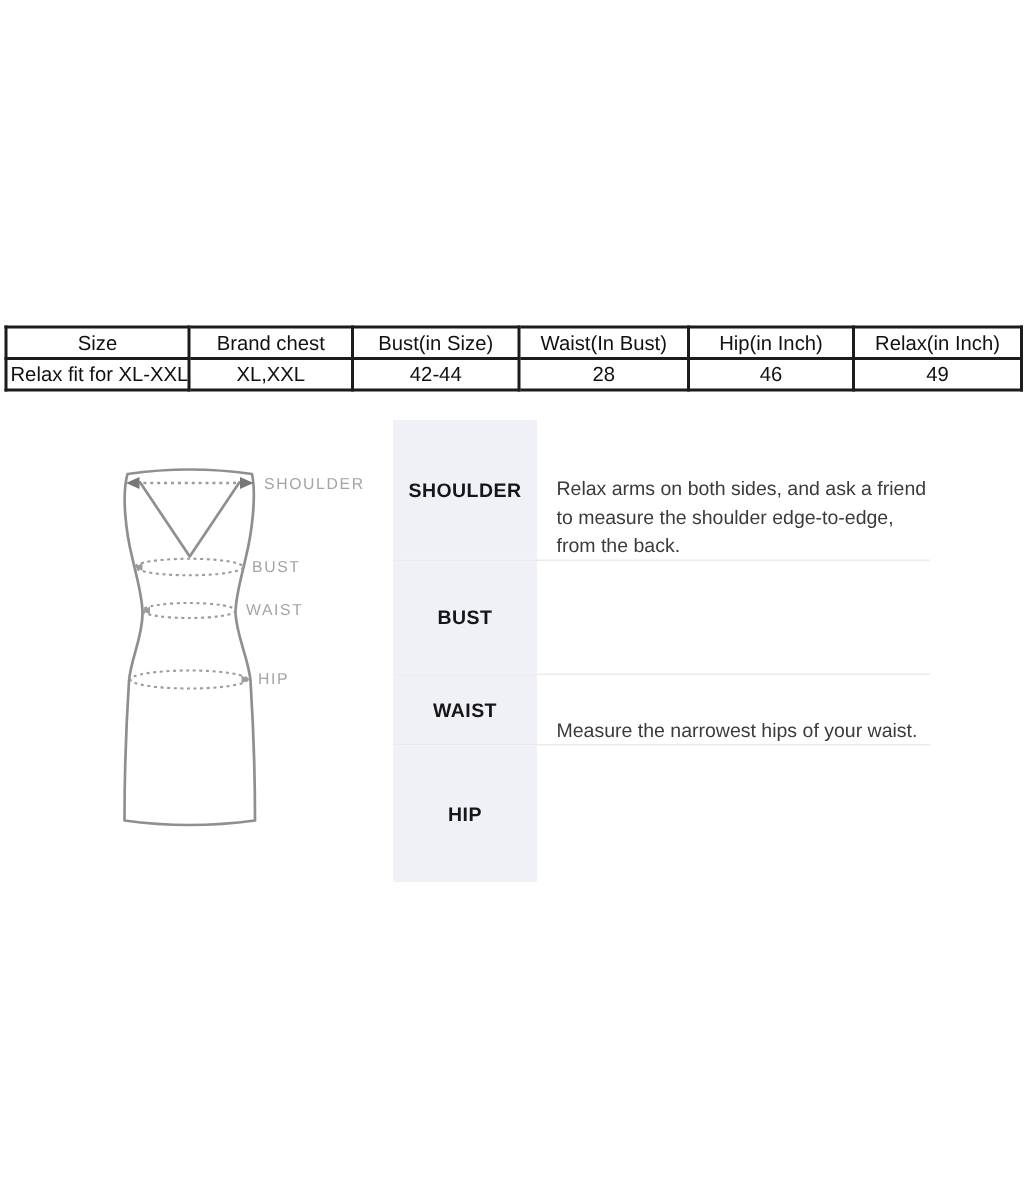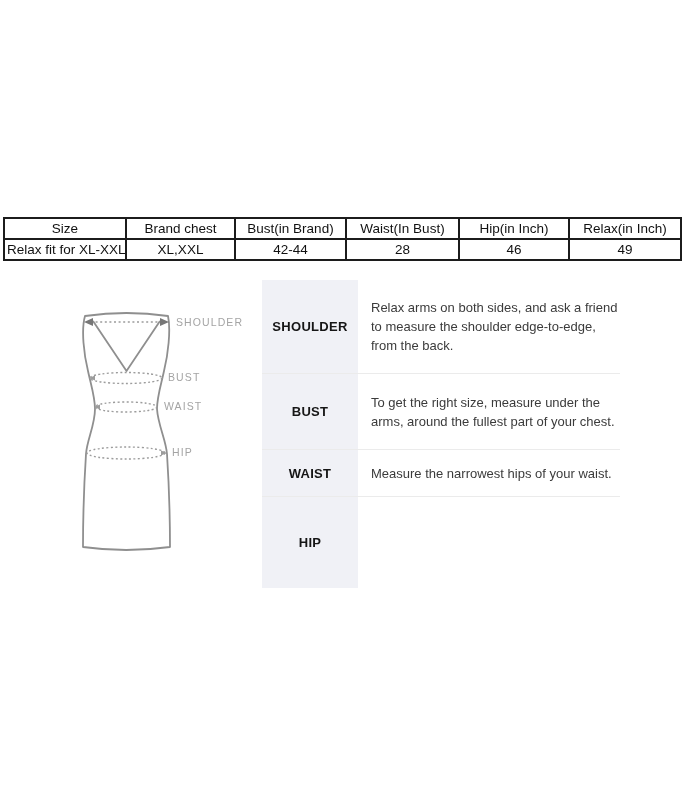--- a/index.html
+++ b/index.html
@@ -65,21 +65,21 @@
     justify-content: center;
     font-size: 13px;
     font-weight: bold;
     color: #161616;
     letter-spacing: 0.3px;
     text-align: center;
   }
   .guide-desc {
     flex: 1;
     display: flex;
-    align-items: center;
+    align-items: flex-end;
     padding-left: 13px;
     font-size: 13px;
     line-height: 19px;
     color: #3b3b3b;
   }
   .guide-desc span { max-width: 252px; display: inline-block; }
   .row-shoulder { height: 93px; }
   .row-bust     { height: 75px; }
   .row-waist    { height: 46px; }
   .row-hip      { height: 91px; }
@@ -95,21 +95,21 @@
         <col style="width:109px">
         <col style="width:111px">
       <col style="width:113px">
         <col style="width:110px">
         <col style="width:112px">
     </colgroup>
     <thead>
       <tr>
         <th>Size</th>
         <th>Brand chest</th>
-        <th>Bust(in Brand)</th>
+        <th>Bust(in Size)</th>
         <th>Waist(In Bust)</th>
         <th>Hip(in Inch)</th>
         <th>Relax(in Inch)</th>
       </tr>
     </thead>
     <tbody>
       <tr>
         <td>Relax fit for XL-XXL</td>
         <td>XL,XXL</td>
         <td>42-44</td>
@@ -156,23 +156,20 @@
 
   <div class="guide">
     <div class="guide-row row-shoulder">
       <div class="guide-label">SHOULDER</div>
       <div class="guide-desc">
         <span>Relax arms on both sides, and ask a friend to measure the shoulder edge-to-edge, from the back.</span>
       </div>
     </div>
     <div class="guide-row row-bust">
       <div class="guide-label">BUST</div>
-      <div class="guide-desc">
-        <span>To get the right size, measure under the arms, around the fullest part of your chest.</span>
-      </div>
     </div>
     <div class="guide-row row-waist">
       <div class="guide-label">WAIST</div>
       <div class="guide-desc">
         <span>Measure the narrowest hips of your waist.</span>
       </div>
     </div>
     <div class="guide-row row-hip">
       <div class="guide-label">HIP</div>
     </div>

